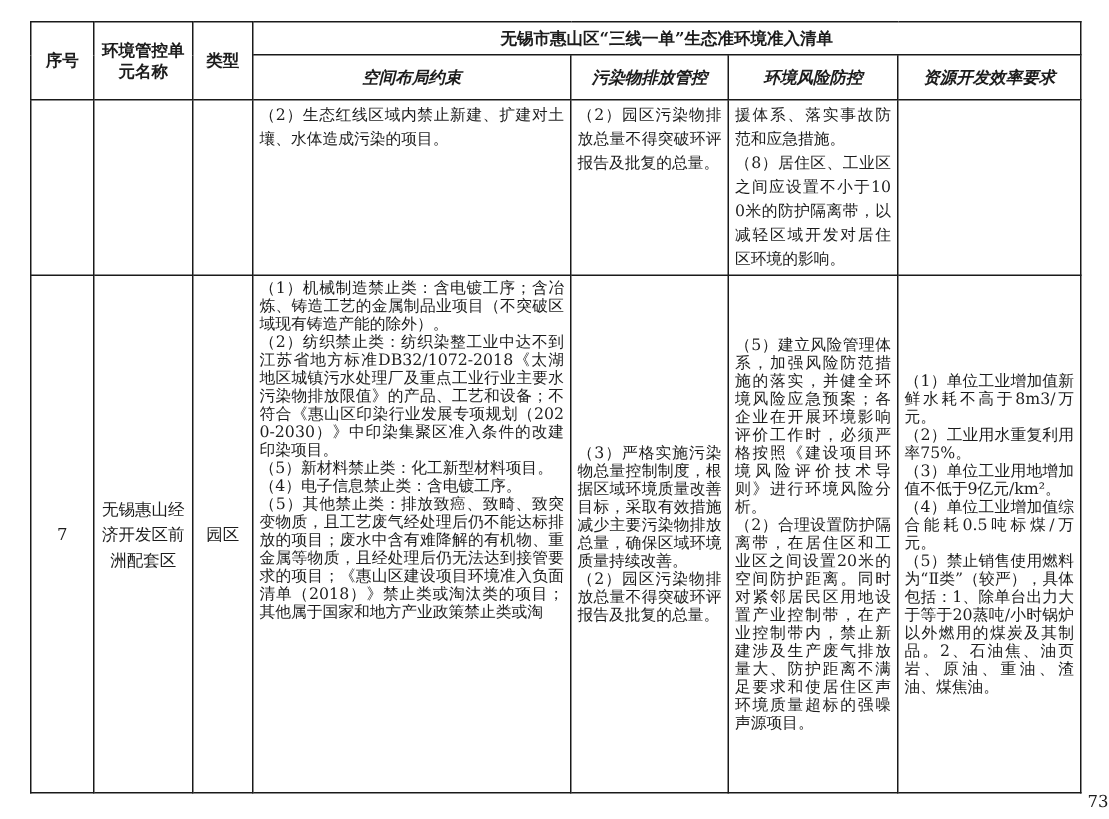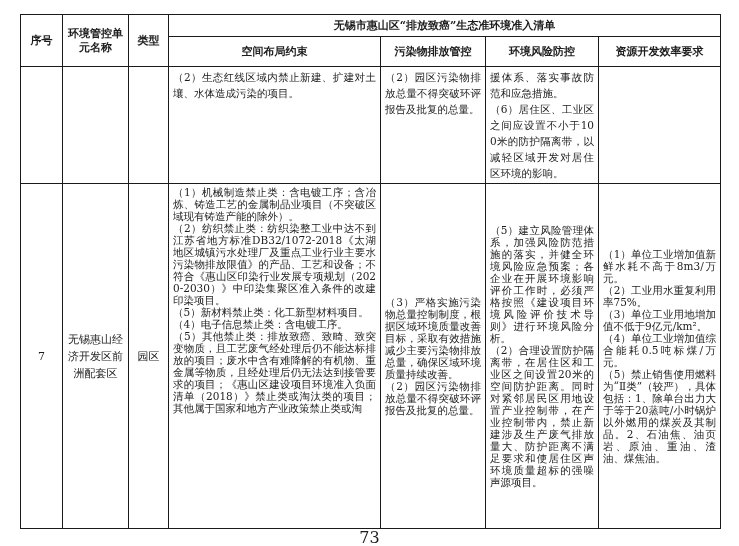--- a/index.html
+++ b/index.html
@@ -24,21 +24,21 @@
   }
   .doc-table th {
     font-weight:bold;
     font-size:11px;
     line-height:14px;
     text-align:center;
     vertical-align:middle;
     padding:1px 2px;
   }
   tr.hdr-title { height:22px; }
-  tr.hdr-cols  { height:30px; }
+  tr.hdr-cols  { height:30px;font-style:italic; }
   tr.row-cont  { height:114px; }
   tr.row-main  { height:345px; }
 
   td.c-center {
     text-align:center;
     vertical-align:middle;
     font-size:11px;
     line-height:17px;
     padding:2px 3px;
   }
@@ -49,22 +49,22 @@
     text-align-last:left;
     word-break:break-all;
   }
   tr.row-cont td.c-text p { line-height:16px; }
   tr.row-main td.c-text p { line-height:12px; }
   td.va-mid { vertical-align:middle; }
 
   .page-number {
     position:absolute;
     left:0; right:0; top:528px;
-    text-align:center;
-    font-size:16px;
+    text-align:right;
+    font-size:11px;
     color:#1c1c1c;
   }
 </style>
 </head>
 <body>
 
 <div class="page">
 
   <table class="doc-table">
     <colgroup>
@@ -75,21 +75,21 @@
       <col style="width:105px">
       <col style="width:113px">
       <col style="width:122px">
     </colgroup>
 
     <tbody>
         <tr class="hdr-title">
       <th rowspan="2">序号</th>
       <th rowspan="2">环境管控单元名称</th>
       <th rowspan="2">类型</th>
-      <th colspan="4">无锡市惠山区“排放致癌”生态准环境准入清单</th>
+      <th colspan="4">无锡市惠山区“三线一单”生态准环境准入清单</th>
     </tr>
 
     <tr class="hdr-cols">
       <th>空间布局约束</th>
       <th>污染物排放管控</th>
       <th>环境风险防控</th>
       <th>资源开发效率要求</th>
     </tr>
 
     <tr class="row-cont">
@@ -97,21 +97,21 @@
       <td class="c-center"></td>
       <td class="c-center"></td>
       <td class="c-text">
         <p>（2）生态红线区域内禁止新建、扩建对土壤、水体造成污染的项目。</p>
       </td>
       <td class="c-text">
         <p>（2）园区污染物排放总量不得突破环评报告及批复的总量。</p>
       </td>
       <td class="c-text">
         <p>援体系、落实事故防范和应急措施。</p>
-        <p>（6）居住区、工业区之间应设置不小于100米的防护隔离带，以减轻区域开发对居住区环境的影响。</p>
+        <p>（8）居住区、工业区之间应设置不小于100米的防护隔离带，以减轻区域开发对居住区环境的影响。</p>
       </td>
       <td class="c-text"></td>
     </tr>
 
     <tr class="row-main">
       <td class="c-center">7</td>
       <td class="c-center">无锡惠山经济开发区前洲配套区</td>
       <td class="c-center">园区</td>
       <td class="c-text">
         <p>（1）机械制造禁止类：含电镀工序；含冶炼、铸造工艺的金属制品业项目（不突破区域现有铸造产能的除外）。</p>

